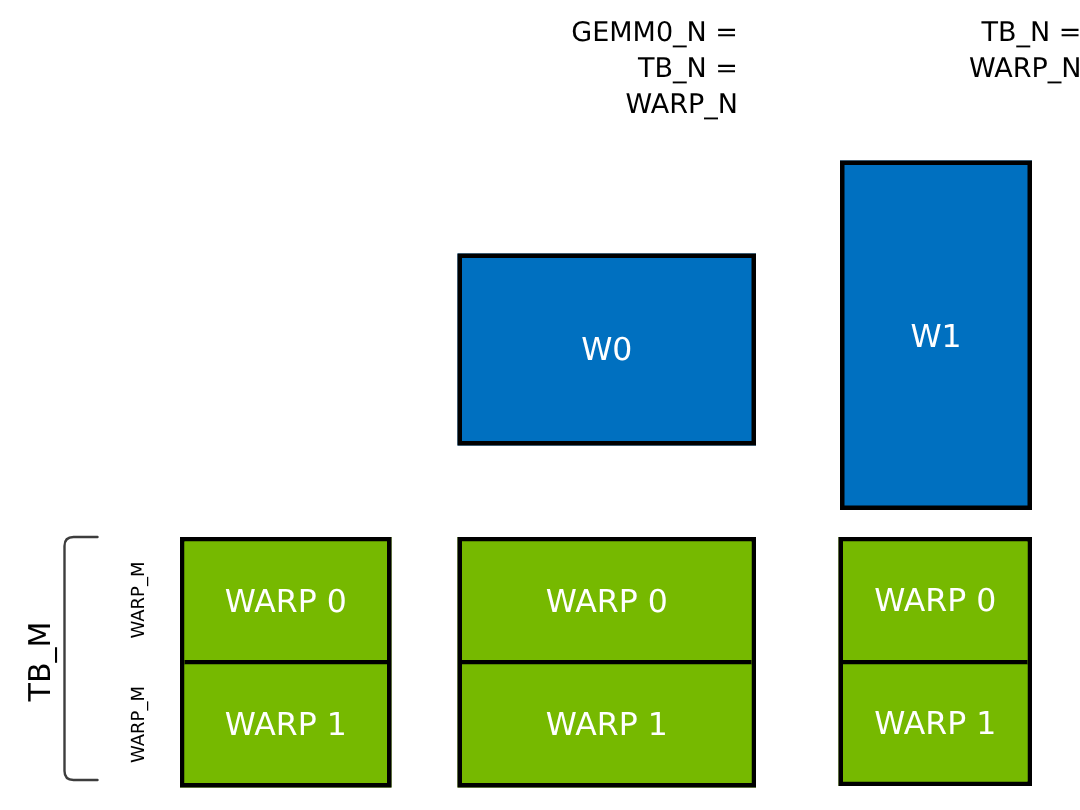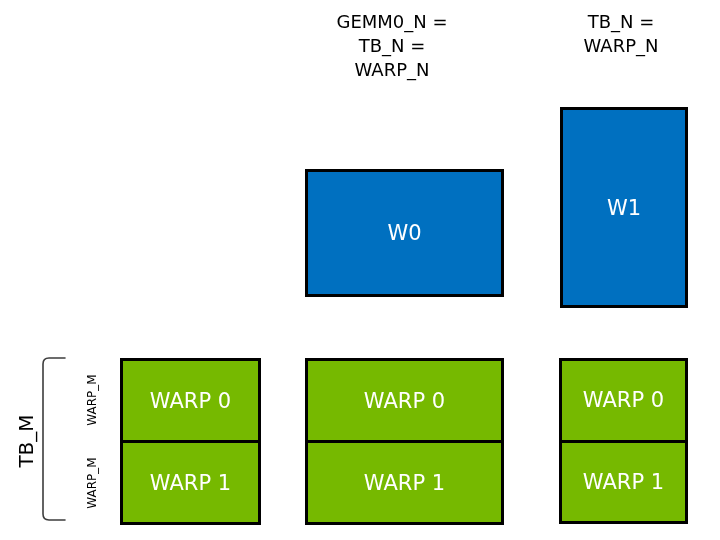--- a/index.html
+++ b/index.html
@@ -5,42 +5,42 @@
   * { margin: 0; padding: 0; box-sizing: border-box; }
   html, body { width: 720px; height: 540px; background: #ffffff; overflow: hidden; }
   body { position: relative; font-family: "DejaVu Sans", "Liberation Sans", sans-serif; }
 
   .canvas { position: absolute; left: 0; top: 0; width: 720px; height: 540px; }
 
   
   .col-header {
     position: absolute;
     width: 200px;
-    text-align: center;
+    text-align: right;
     color: #000000;
     font-size: 18px;
     line-height: 24px;
     white-space: nowrap;
   }
   .col-header.h0 { left: 292px; top: 10px; }
   .col-header.h1 { left: 521px; top: 10px; }
 
   
   .blue-tile {
     position: absolute;
     background: #0070C0;
     border: 3px solid #000000;
     display: flex;
     align-items: center;
     justify-content: center;
     color: #ffffff;
     font-size: 21px;
   }
   .blue-tile.t0 { left: 305px; top: 169px; width: 199px; height: 128px; }
-  .blue-tile.t1 { left: 560px; top: 107px; width: 128px; height: 201px; }
+  .blue-tile.t1 { left: 560px; top: 107px; width: 128px; height: 233px; }
 
   
   .green-group {
     position: absolute;
     border: 3px solid #000000;
     background: #76B900;
     display: flex;
     flex-direction: column;
   }
   .green-group.g0 { left: 120px; top: 358px; width: 141px; height: 167px; }

